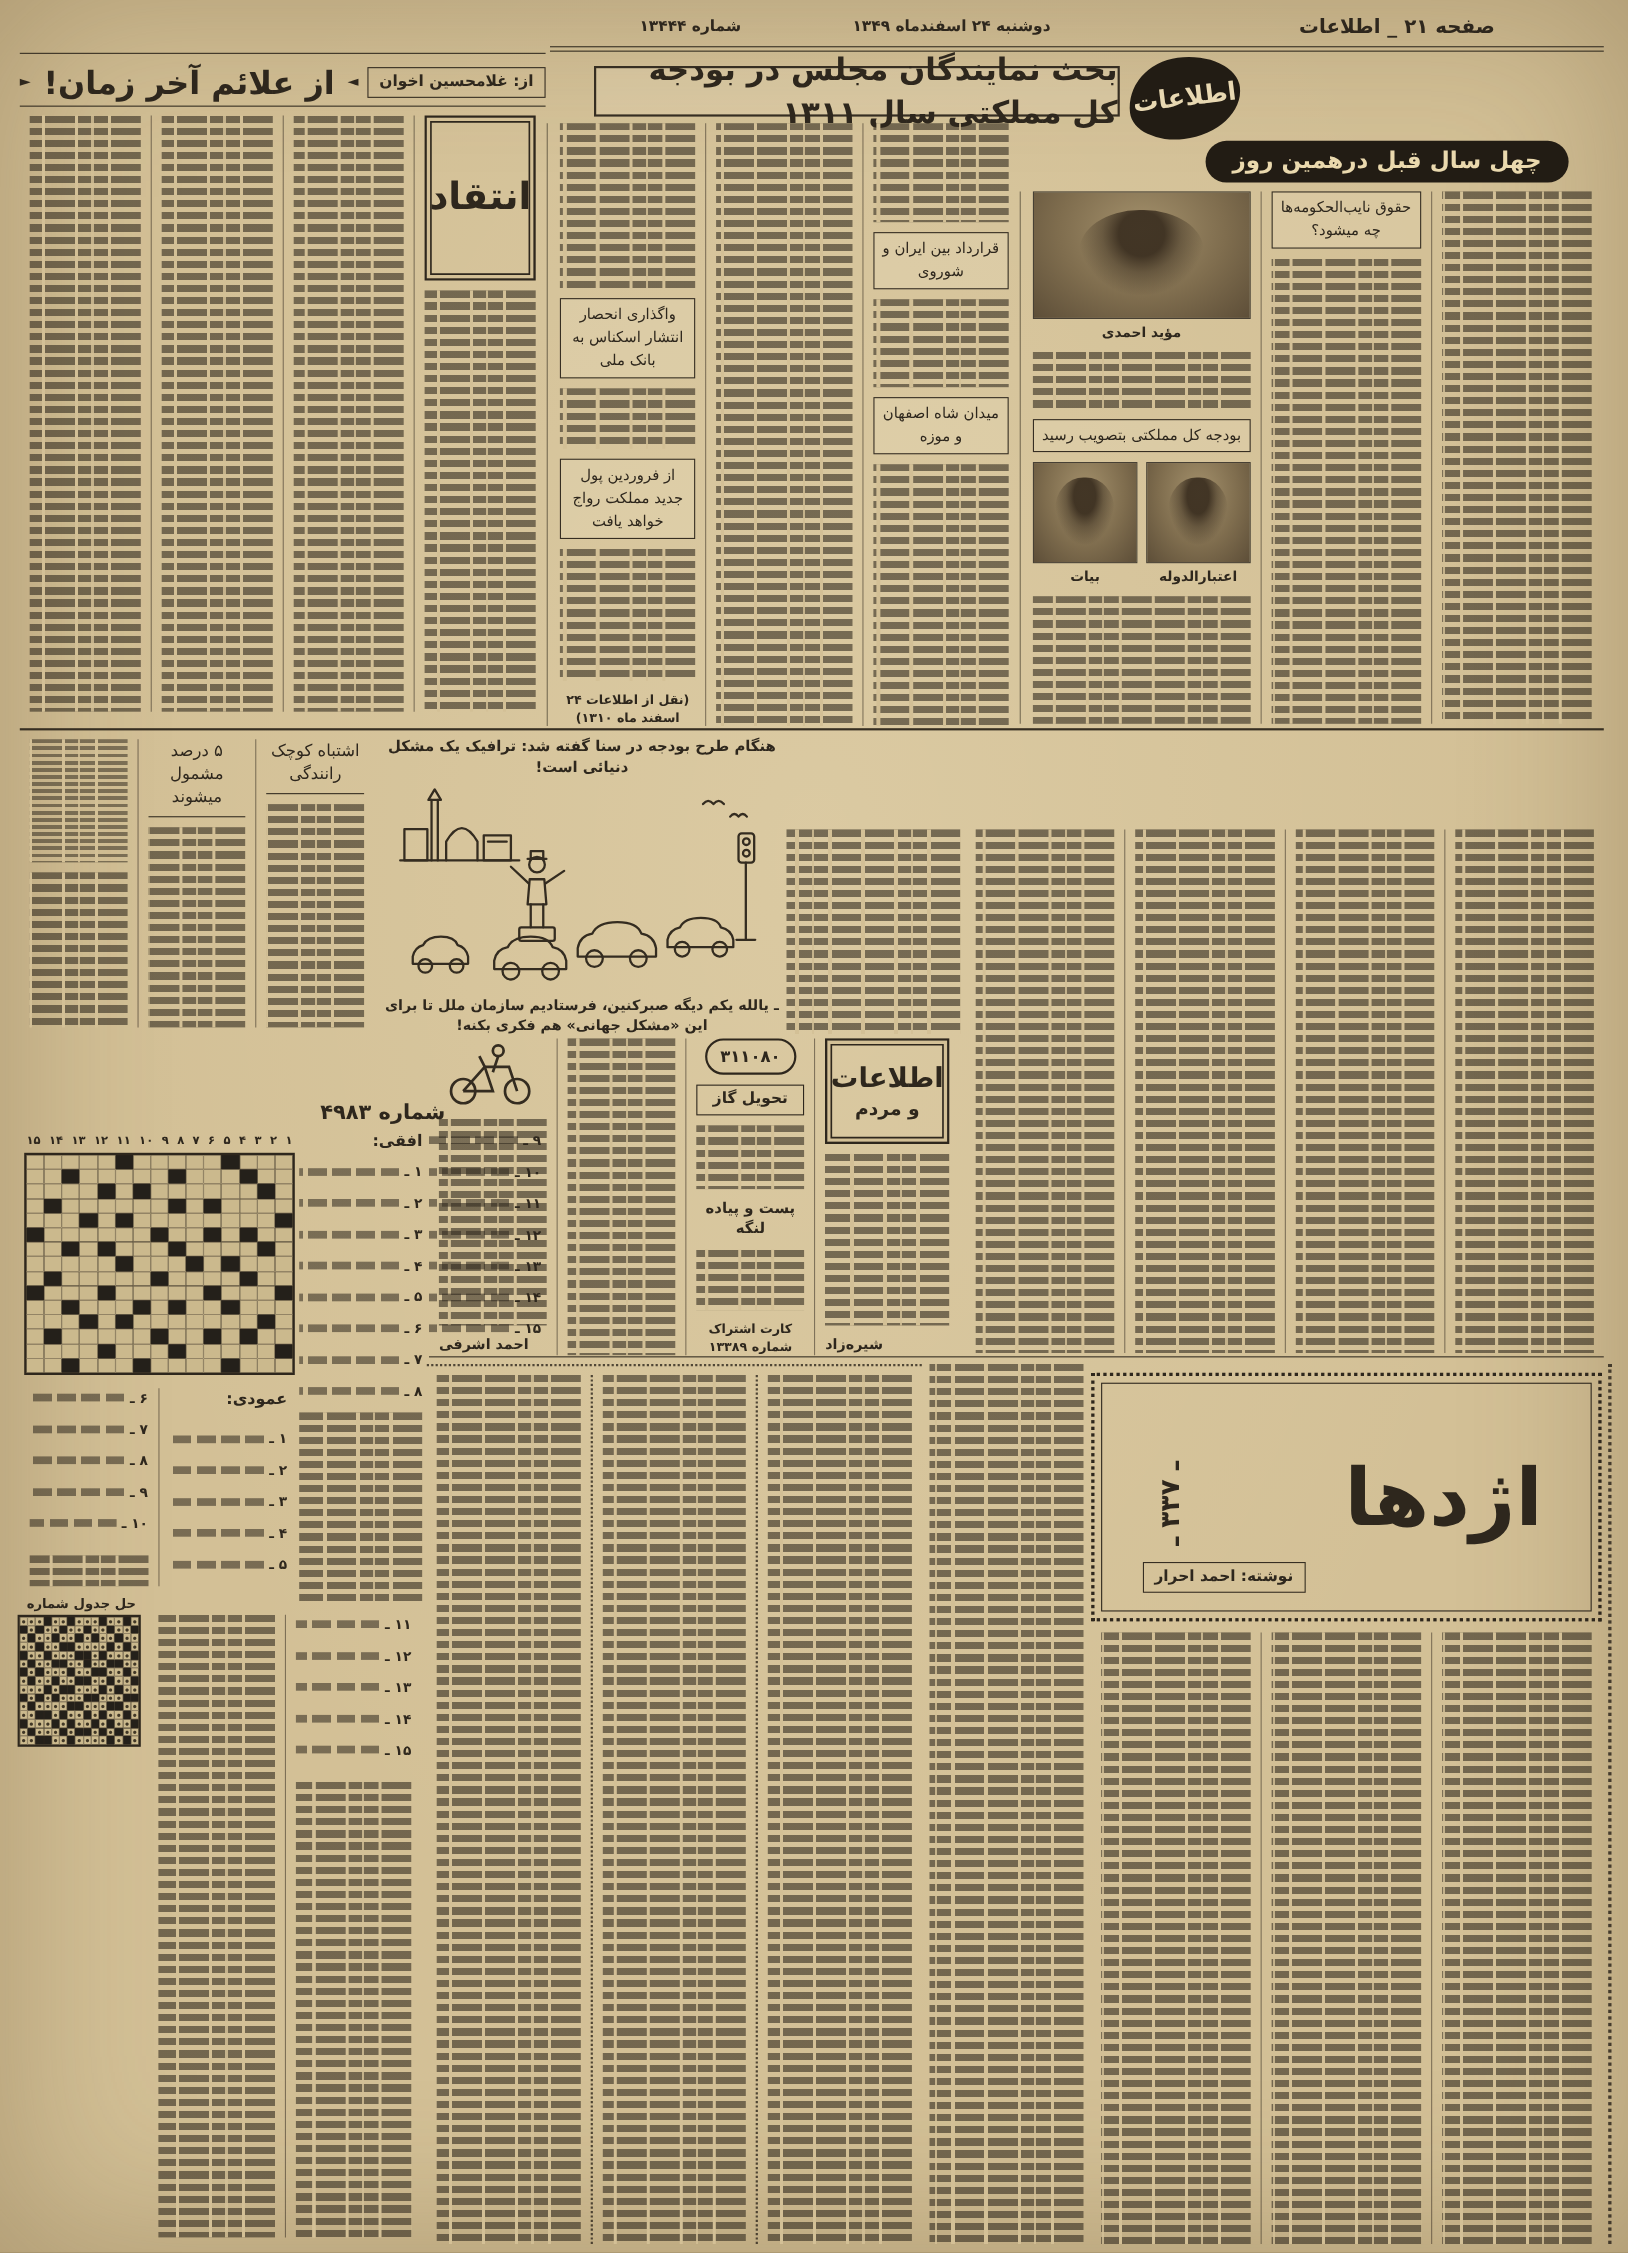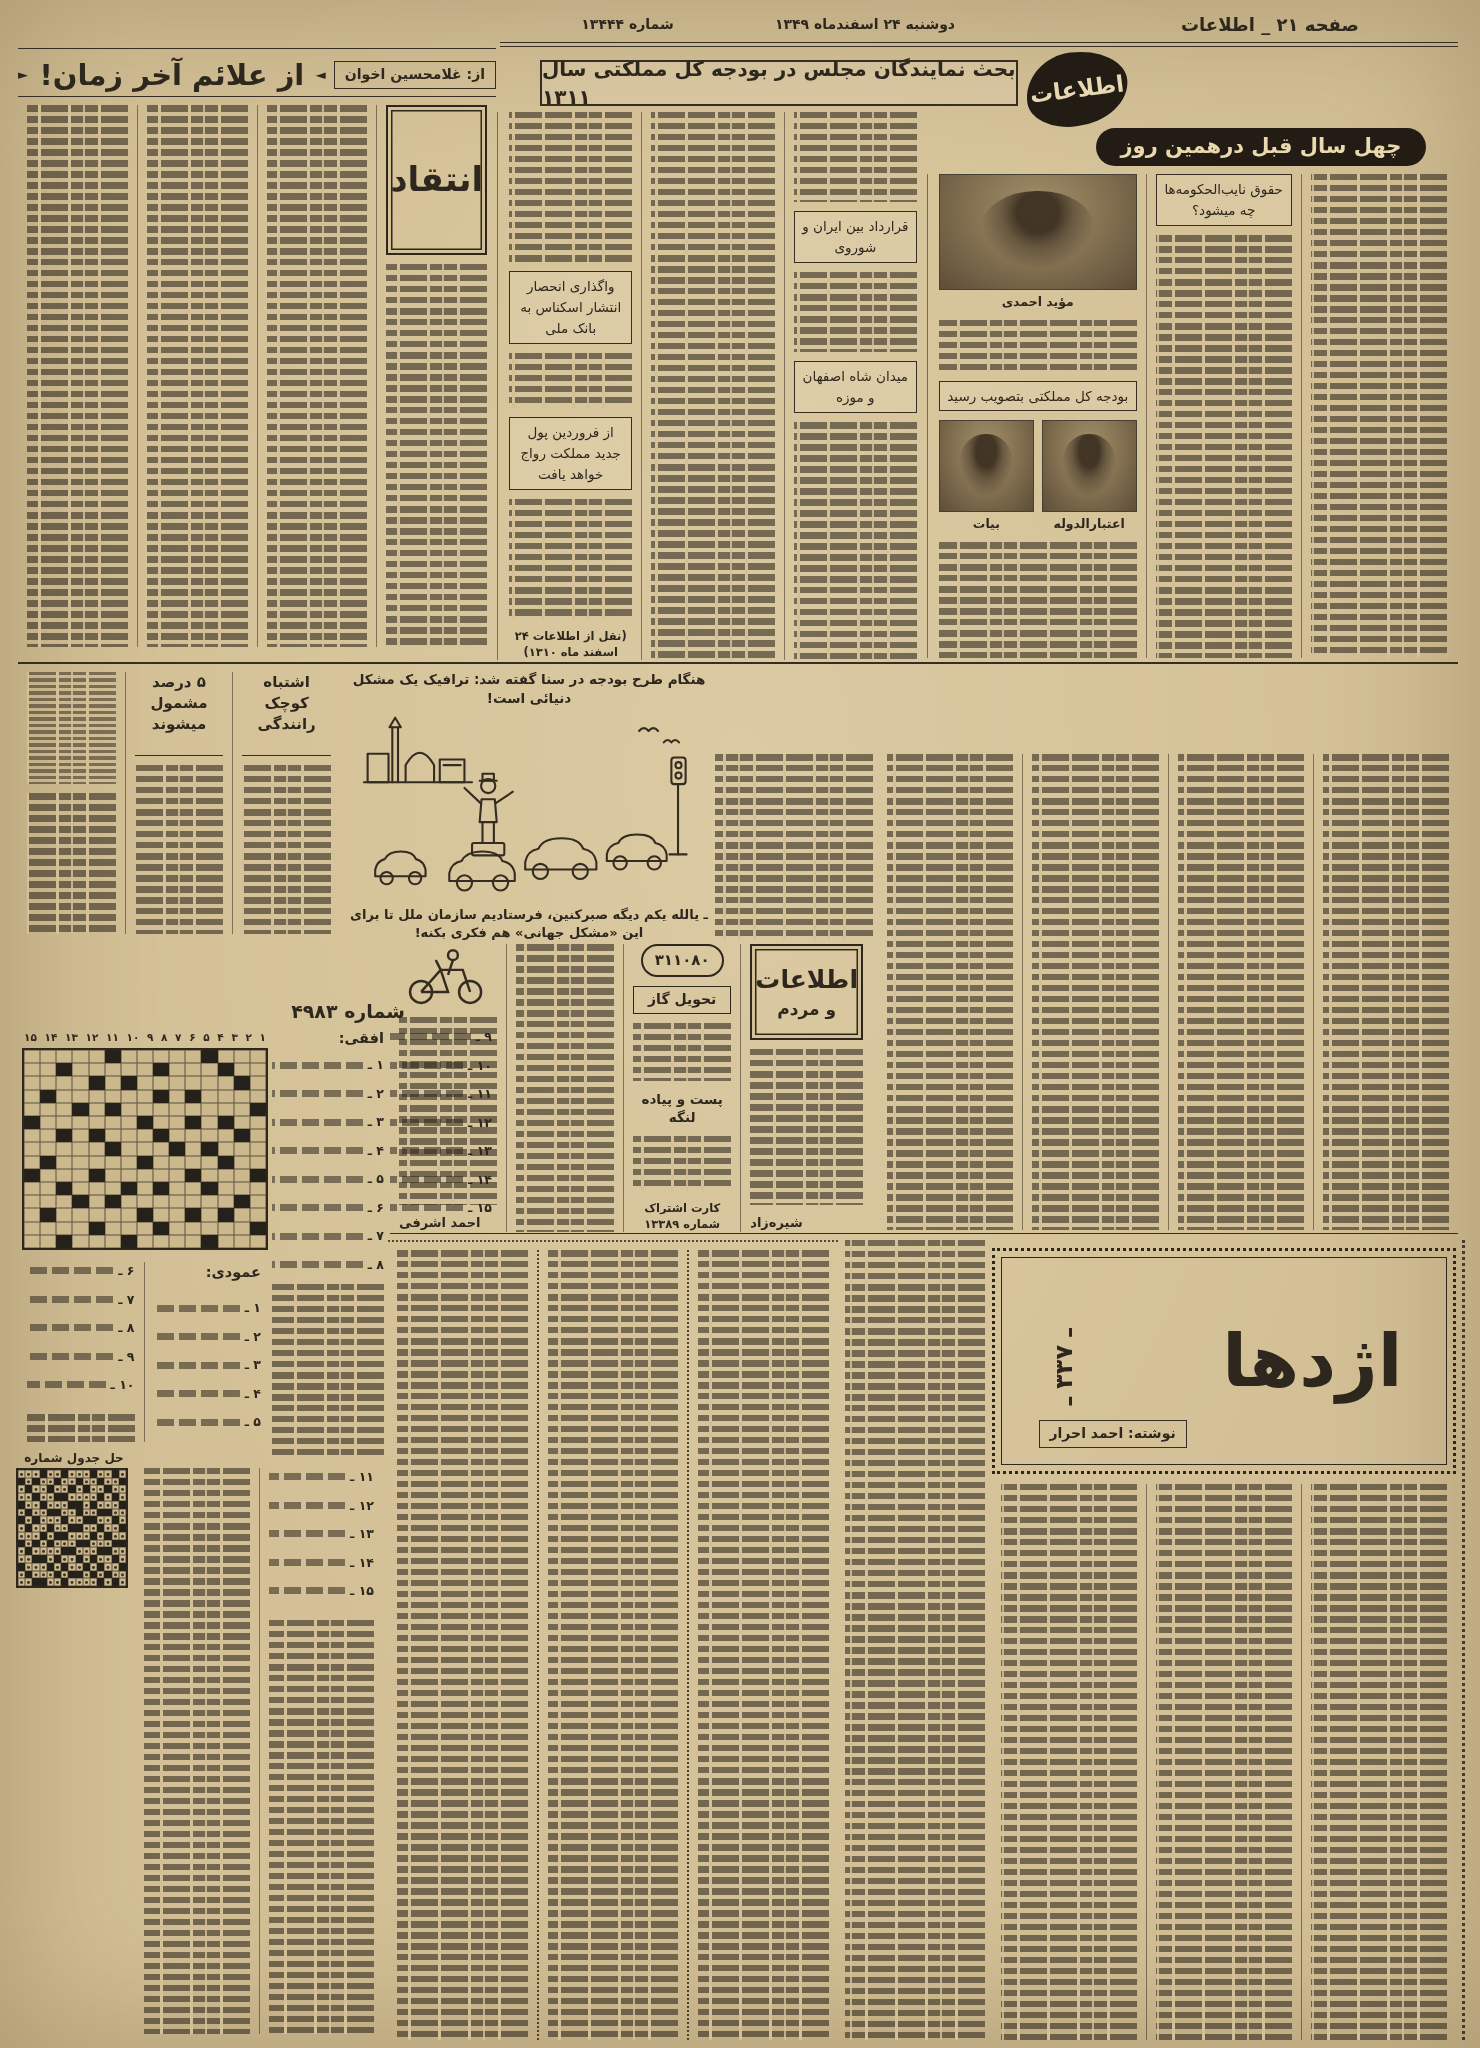--- a/index.html
+++ b/index.html
@@ -23,33 +23,33 @@
     repeating-linear-gradient(to left, transparent 0 27px, #d3c096 27px 30px),
     repeating-linear-gradient(to left, transparent 0 43px, rgba(211,192,150,.85) 43px 45px);}
   .txt.fine{background-image:repeating-linear-gradient(to bottom, rgba(45,38,27,.52) 0 3.5px, transparent 3.5px 6.5px);}
   .cols{display:flex;height:100%}
   .col{flex:1;display:flex;flex-direction:column;gap:9px;padding:0 9px;min-width:0}
   .cols>.col:not(:last-child){border-left:1px solid rgba(54,46,34,.55)}
   .cols.dotted>.col:not(:last-child){border-left:2px dotted rgba(54,46,34,.85)}
   .col .txt{flex:1}
   .subhead{border:1.5px solid #362e22;padding:4px 5px;font-weight:normal;text-align:center;
     font-size:13.5px;line-height:1.55;flex:0 0 auto;background:rgba(255,248,228,.14)}
-  .minihead{font-weight:bold;text-align:center;font-size:15px;border-bottom:1px solid #362e22;
-    padding-bottom:20px;flex:0 0 auto}
+  .minihead{font-weight:normal;text-align:center;font-size:15px;border-bottom:1px solid #362e22;
+    padding-bottom:7px;flex:0 0 auto}
   .photo{position:relative;border:1px solid #474034;flex:0 0 auto;
     background:radial-gradient(ellipse at 50% 30%, #a4916c 0%, #7f6d4e 55%, #5d4e38 100%)}
   .photo::after{content:"";position:absolute;left:50%;top:14%;width:58%;height:68%;transform:translateX(-50%);
     background:radial-gradient(ellipse at 50% 28%, rgba(56,44,30,.9) 0 26%, rgba(56,44,30,.45) 45%, transparent 72%);
     border-radius:48% 48% 42% 42%}
   .pair{display:flex;gap:8px;flex:0 0 auto}
   .pair figure{flex:1;display:flex;flex-direction:column}
   .caption{font-size:12.5px;font-weight:bold;text-align:center;margin-top:3px}
   .byline-box{border:1.5px solid #362e22;padding:3px 10px;font-weight:bold;font-size:14px;width:max-content}
   .headline-box{border:2px solid #362e22;display:flex;align-items:center;justify-content:center;
-    font-weight:bold;font-size:20px;text-align:left;background:rgba(255,248,228,.12)}
+    font-weight:bold;font-size:28px;text-align:right;background:rgba(255,248,228,.12)}
   .band{background:#221c14;color:#ead9ae;border-radius:19px;display:flex;align-items:center;
     justify-content:center;font-weight:bold;font-size:21px}
   .logo-blob{background:#221c14;color:#e8d8b2;display:flex;align-items:center;justify-content:center;
     font-weight:bold;font-size:23px;transform:rotate(-7deg);
     border-radius:48% 52% 55% 45% / 60% 45% 55% 40%}
   .enteqad{border:2px solid #2e271d;box-shadow:inset 0 0 0 3px #d3c096, inset 0 0 0 4.5px #2e271d;
     display:flex;align-items:center;justify-content:center;font-size:34px;font-weight:bold;flex:0 0 150px}
   .signs-title{font-size:29px;font-weight:bold;flex:1;text-align:center;white-space:nowrap}
   .orn{font-size:13px}
   .walk-headline{font-size:34px;font-weight:bold;text-align:center}

